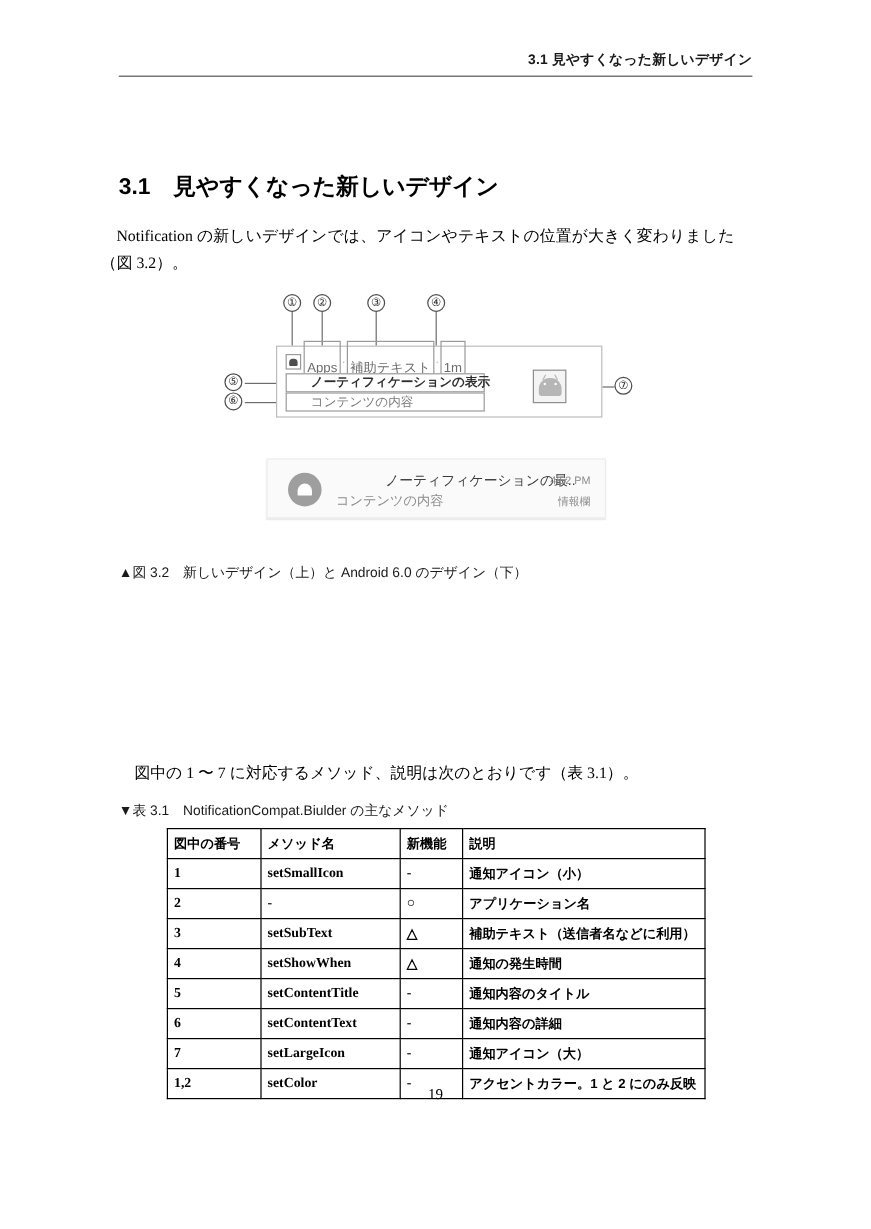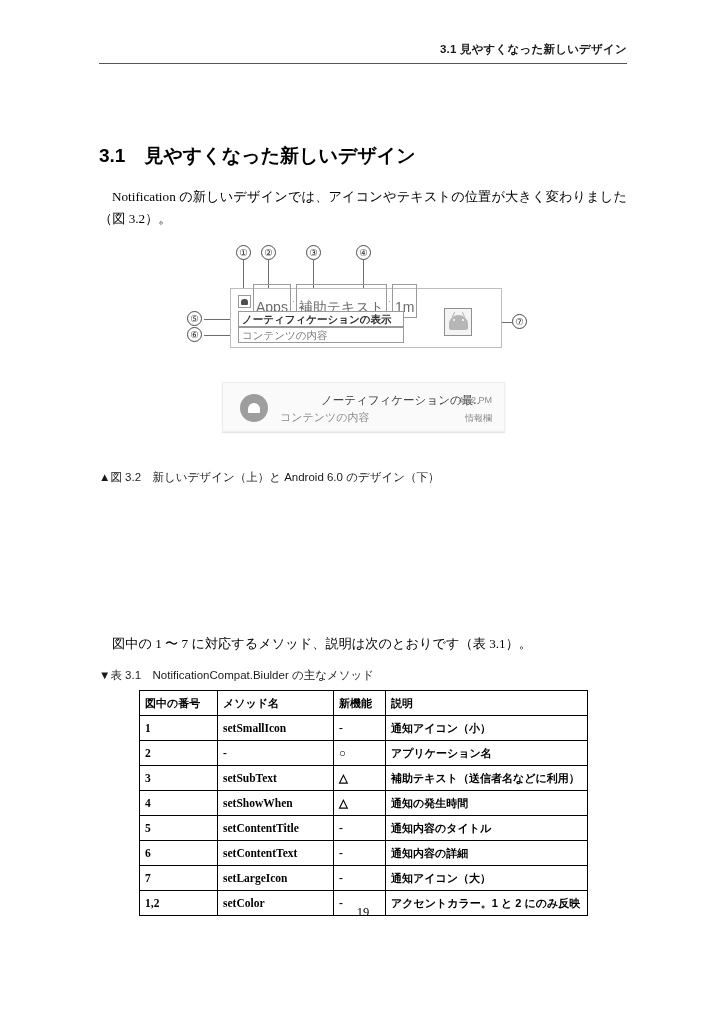--- a/index.html
+++ b/index.html
@@ -62,21 +62,21 @@
     position: absolute;
     font-size: 13.2px;
     line-height: 21.5px;
     text-align: justify;
     text-justify: inter-character;
     color: #000;
   }
   .para .ind { display: inline-block; width: 13px; }
 
   #para-intro {
-    left: 99px;
+    left: 84px;
     top: 186px;
     width: 528px;
     font-family: Liberation Serif, serif;
   }
   #para-body {
     left: 99px;
     top: 546px;
     width: 528px;
   }
   #para-note {
@@ -159,41 +159,41 @@
     background: #4f4f4f;
     border-radius: 3px 3px 1px 1px;
   }
   .chip {
     border: 1px solid #9a9a9a;
     box-sizing: border-box;
     height: 14px;
     line-height: 12px;
     padding: 16px 2px;
     font-family: "Liberation Sans", sans-serif;
-    font-size: 14px;
+    font-size: 11px;
     color: #6b6b6b;
     white-space: nowrap;
     display: inline-block;
   }
   .dot-sep {
     font-family: "Liberation Sans", sans-serif;
     font-size: 8.5px;
     color: #8a8a8a;
     padding: 0 1px;
     line-height: 14px;
   }
 
   .mock-line {
     position: absolute;
     left: 139px;
     border: 1px solid #9a9a9a;
     box-sizing: border-box;
     height: 16px;
     line-height: 14px;
-    padding-left: 3px;
+    padding-left: 20px;
     font-family: "Liberation Sans", sans-serif;
     white-space: nowrap;
     background: #fff;
   }
   #mock-title {
     top: 66px;
     width: 166px;
     font-size: 10.5px;
     font-weight: bold;
     color: #2e2e2e;

